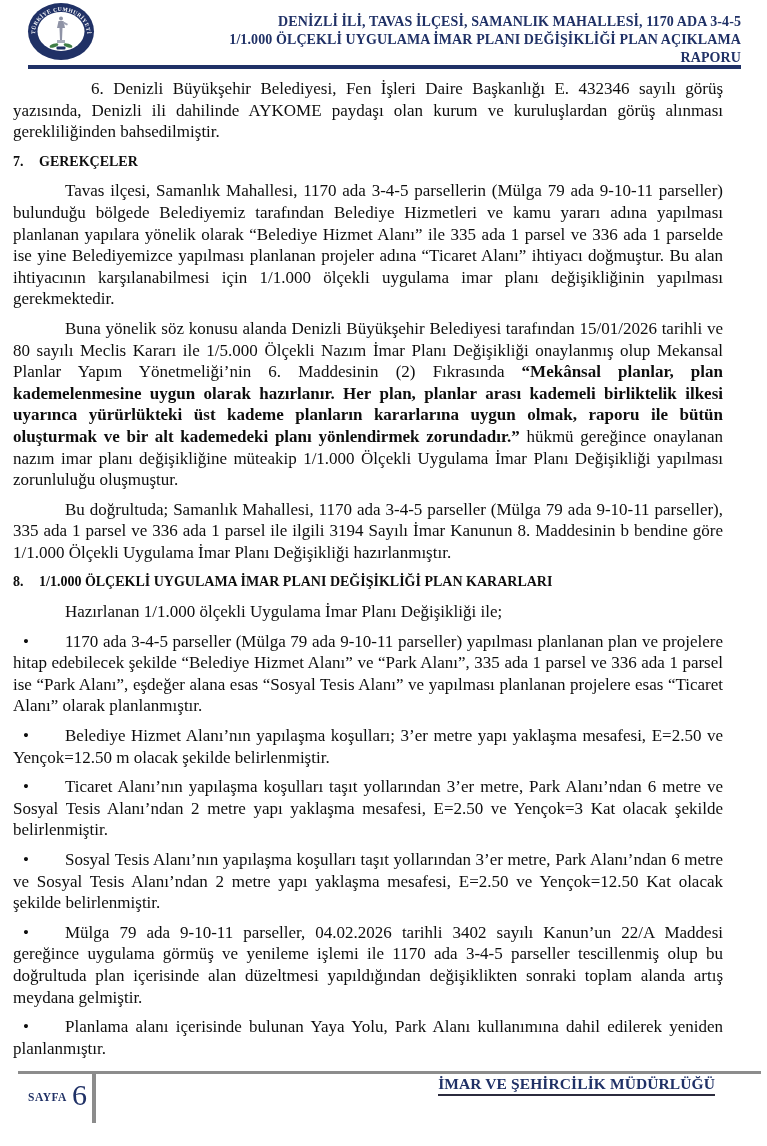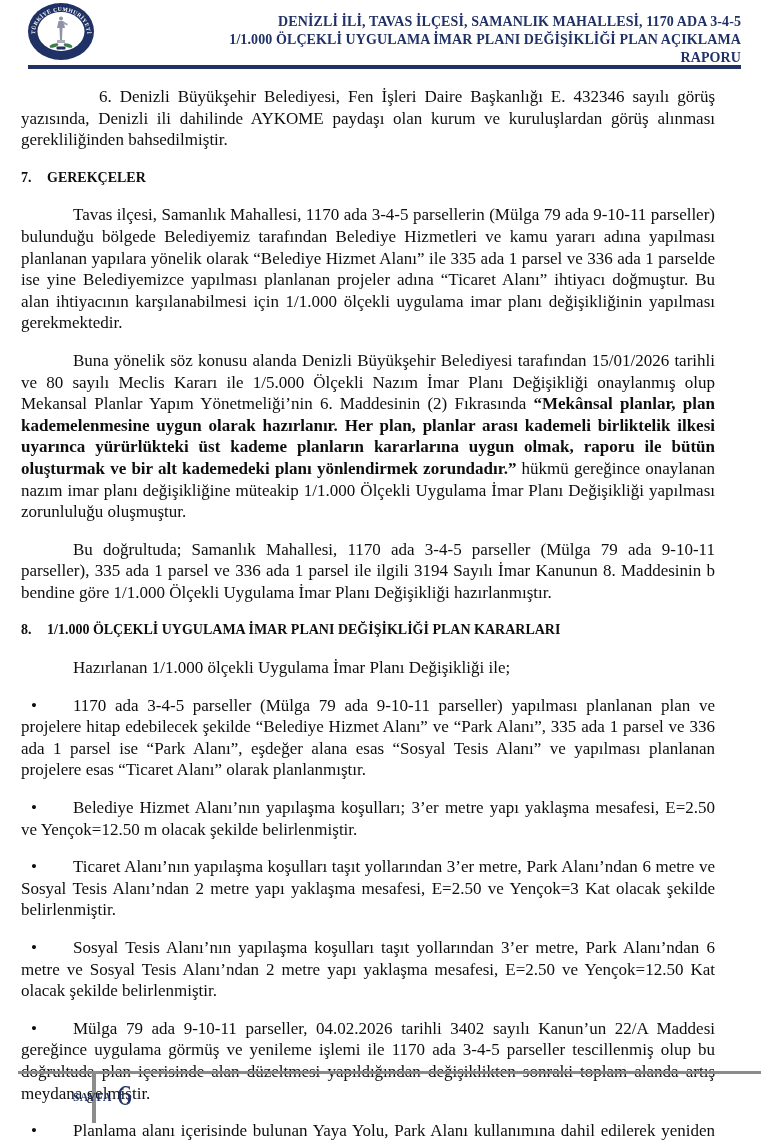--- a/index.html
+++ b/index.html
@@ -8,40 +8,40 @@
 
   
   .logo-wrap{position:absolute;top:2px;left:27px;width:68px;height:60px;}
   .hdr-text{position:absolute;top:13px;right:26px;width:560px;text-align:right;
             color:#203166;font-weight:bold;font-size:14px;line-height:18px;letter-spacing:.1px;}
   .hdr-rule{position:absolute;top:65px;left:28px;width:713px;height:4px;background:#203166;}
 
   
   .content{position:absolute;top:70px;left:5px;width:726px;font-size:17px;line-height:21.6px;
            text-align:justify;}
-  .content p{margin:16px;}
+  .content p{margin:8px;}
   .p-first{margin-top:31px;text-indent:78px;}
   .heading{font-weight:bold;margin-left:25px;font-size:14px;}
   .h7{margin-top:15px;}
   .h8{margin-top:14px;}
   .h-num{display:inline-block;width:26px;}
   .p-indent{text-indent:52px;}
   .p-tavas{margin-top:13px;}
   .p-buna{margin-top:15px;}
   .p-dogrultuda{margin-top:0;}
   .p-hazirlanan{margin-top:9px;}
   .quote{font-weight:bold;}
   .bullets{margin-top:7px;}
   .bullet{position:relative;text-indent:52px;margin:0;}
   .dot{position:absolute;left:10px;top:0;text-indent:0;font-size:17px;}
 
   
   .ftr-rule{position:absolute;top:1071px;left:18px;width:743px;height:3px;background:#8c8c8c;}
   .ftr-vbar{position:absolute;top:1071px;left:92px;width:4px;height:52px;background:#8c8c8c;}
-  .ftr-page{position:absolute;top:1078px;left:28px;color:#203166;white-space:nowrap;margin-left:45px;}
+  .ftr-page{position:absolute;top:1078px;left:28px;color:#203166;white-space:nowrap;}
   .ftr-page .lbl{font-size:11.5px;font-weight:bold;letter-spacing:.5px;vertical-align:baseline;}
   .ftr-page .num{font-size:30px;font-weight:normal;margin-left:5px;vertical-align:-4px;}
   .ftr-dept{position:absolute;top:1075px;right:52px;color:#203166;font-weight:bold;
             font-size:15.5px;line-height:18px;border-bottom:2px solid #2b2b3d;padding-bottom:1px;
             letter-spacing:.1px;}
 </style>
 </head>
 <body>
 
 <div class="page">
@@ -129,14 +129,15 @@
         <span>Planlama alanı içerisinde bulunan Yaya Yolu, Park Alanı kullanımına dahil edilerek yeniden planlanmıştır.</span>
       </p>
     </div>
   </div>
 
   <div class="ftr-rule"></div>
   <div class="ftr-vbar"></div>
   <div class="ftr-page">
     <span class="lbl">SAYFA</span><span class="num">6</span>
   </div>
+  <div class="ftr-dept">İMAR VE ŞEHİRCİLİK MÜDÜRLÜĞÜ</div>
 
 </div>
 
 </body></html>

